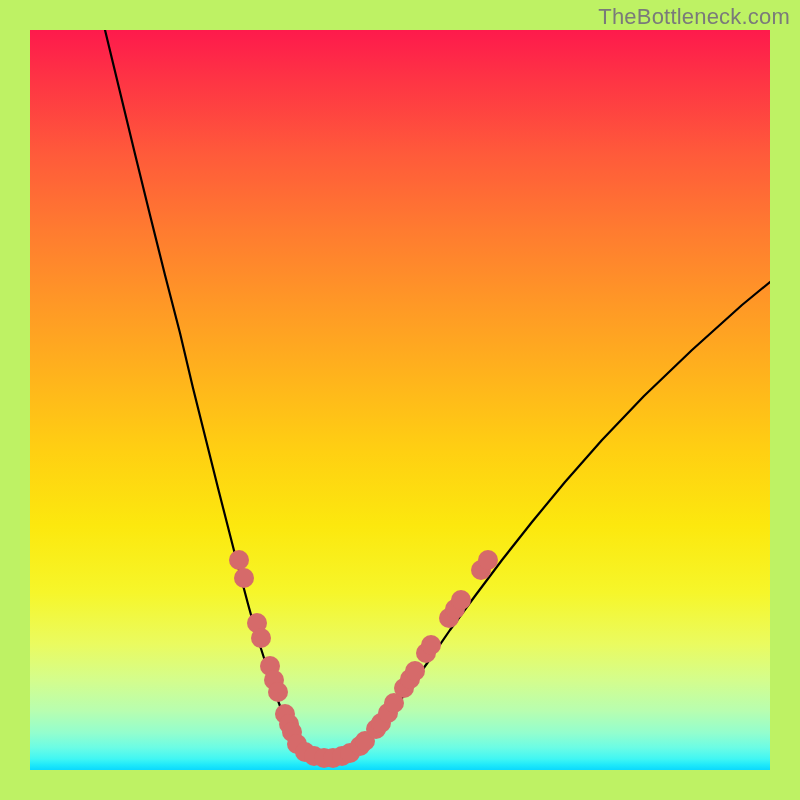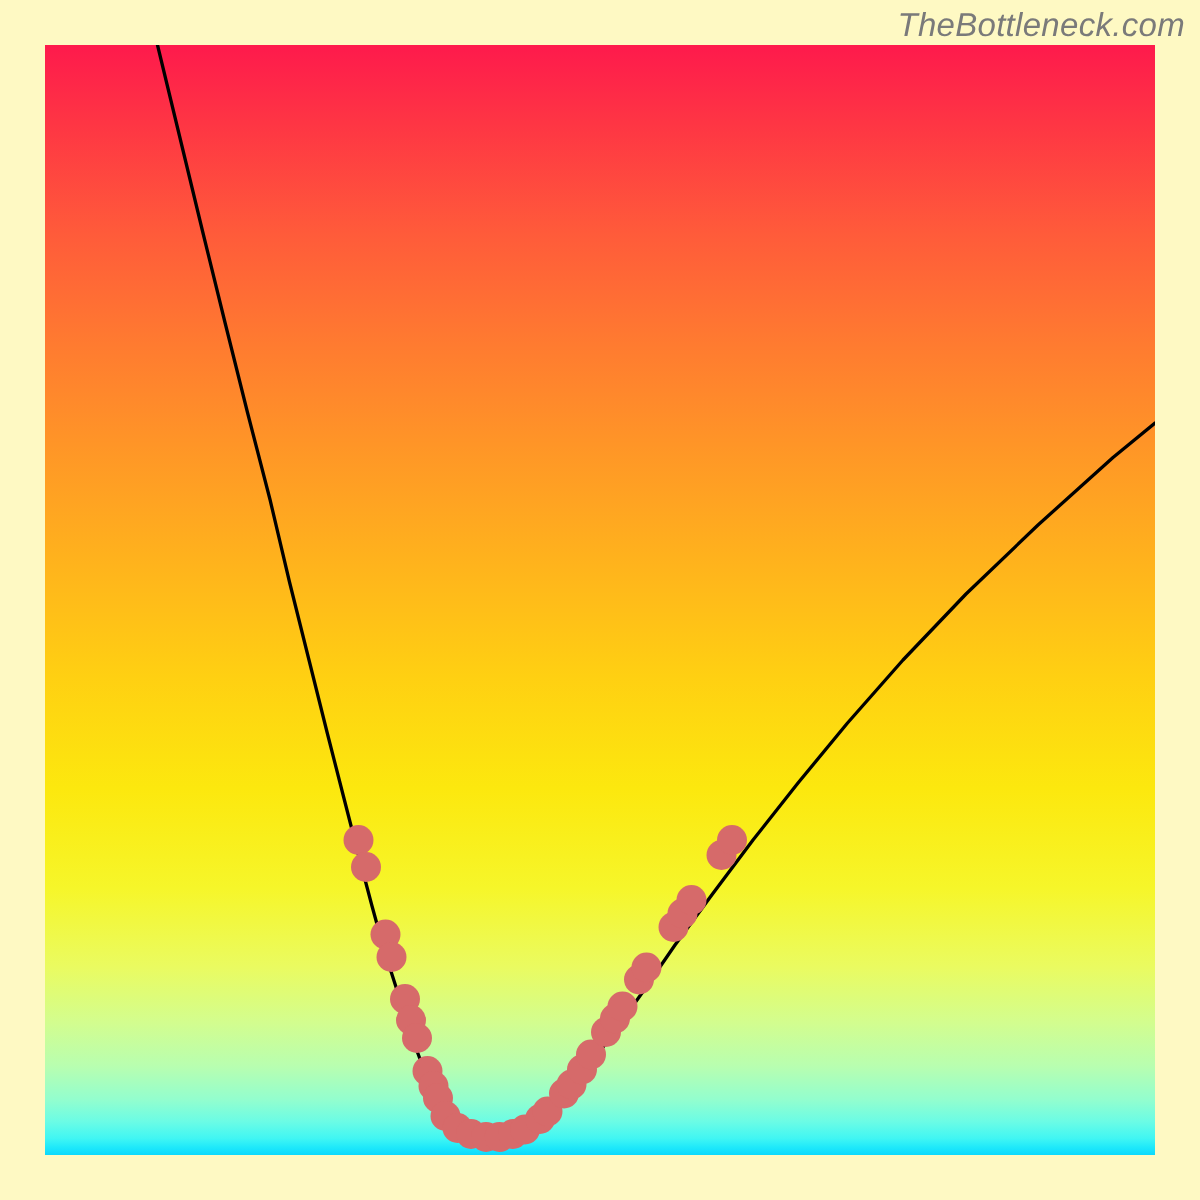--- a/index.html
+++ b/index.html
@@ -9,22 +9,21 @@
     height: 800px;
     background: #000;
     overflow: hidden;
   }
   .frame {
     position: absolute;
     left: 0;
     top: 0;
     width: 800px;
     height: 800px;
-    background: #fef9c3;
-    font-style: italic;
+    background: #bef264;
   }
   .plot {
     position: absolute;
     left: 30px;
     top: 30px;
     width: 740px;
     height: 740px;
     background: linear-gradient(to bottom,
       #fe1a4c 0%,
       #fe3544 7%,

